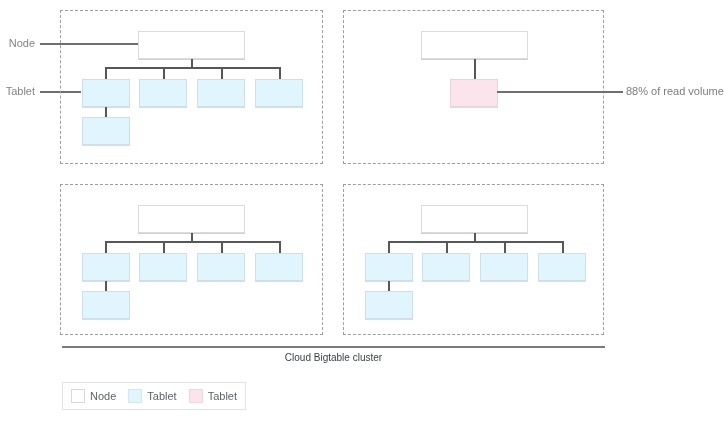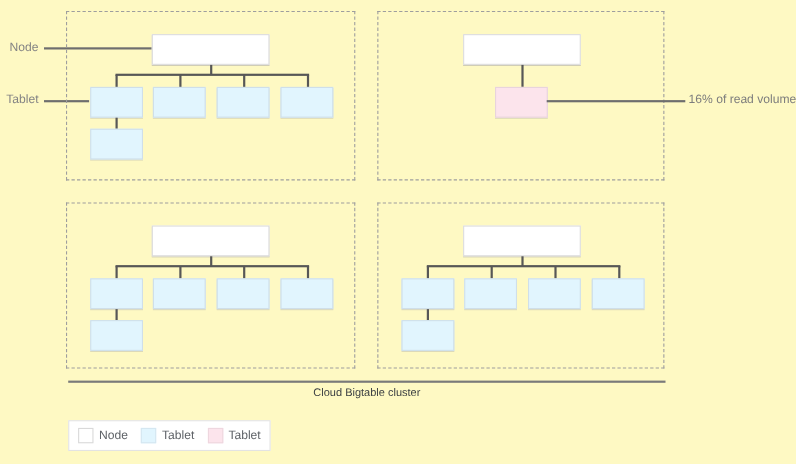--- a/index.html
+++ b/index.html
@@ -1,17 +1,17 @@
 <!DOCTYPE html>
 <html><head>
 <meta charset="utf-8">
 <style>
   html,body{margin:0;padding:0;background:#000;}
   #canvas{
-    position:relative;width:724px;height:422px;background:#fef9c3;overflow:hidden;
+    position:relative;width:724px;height:422px;background:#ffffff;overflow:hidden;
     font-family:"Liberation Sans","DejaVu Sans",sans-serif;
   }
   
   .q{position:absolute;border:1px dashed #9e9e9e;box-sizing:border-box;}
   .q-tl{left:60px;top:10px;width:263px;height:154px;}
   .q-tr{left:343px;top:10px;width:261px;height:154px;}
   .q-bl{left:60px;top:184px;width:263px;height:151px;}
   .q-br{left:343px;top:184px;width:261px;height:151px;}
   
   .box{position:absolute;box-sizing:border-box;}
@@ -87,21 +87,21 @@
     <div class="box tab t5"></div>
   </div>
 
   <div class="q q-tr">
     <div class="box nbox"></div>
     <div class="ln lnv vmid"></div>
     <div class="box tab pink tpink"></div>
   </div>
 
   <div class="leader callout-leader"></div>
-  <div class="lbl callout-lbl">16% of read volume</div>
+  <div class="lbl callout-lbl">88% of read volume</div>
 
   <div class="q q-bl">
     <div class="box nbox"></div>
     <div class="ln lnv vn"></div>
     <div class="ln lnh th"></div>
     <div class="ln lnv vs1"></div>
     <div class="ln lnv vs2"></div>
     <div class="ln lnv vs3"></div>
     <div class="ln lnv vs4"></div>
     <div class="box tab t1"></div>

